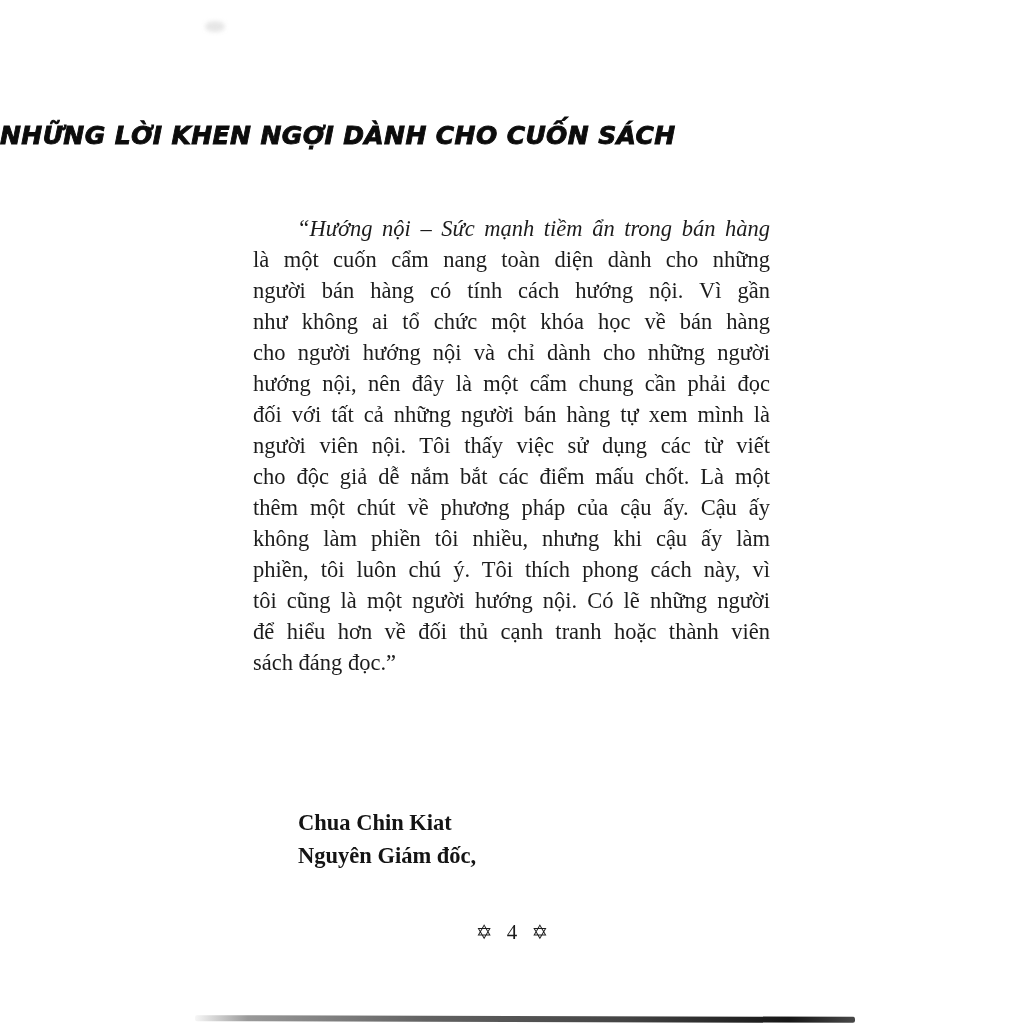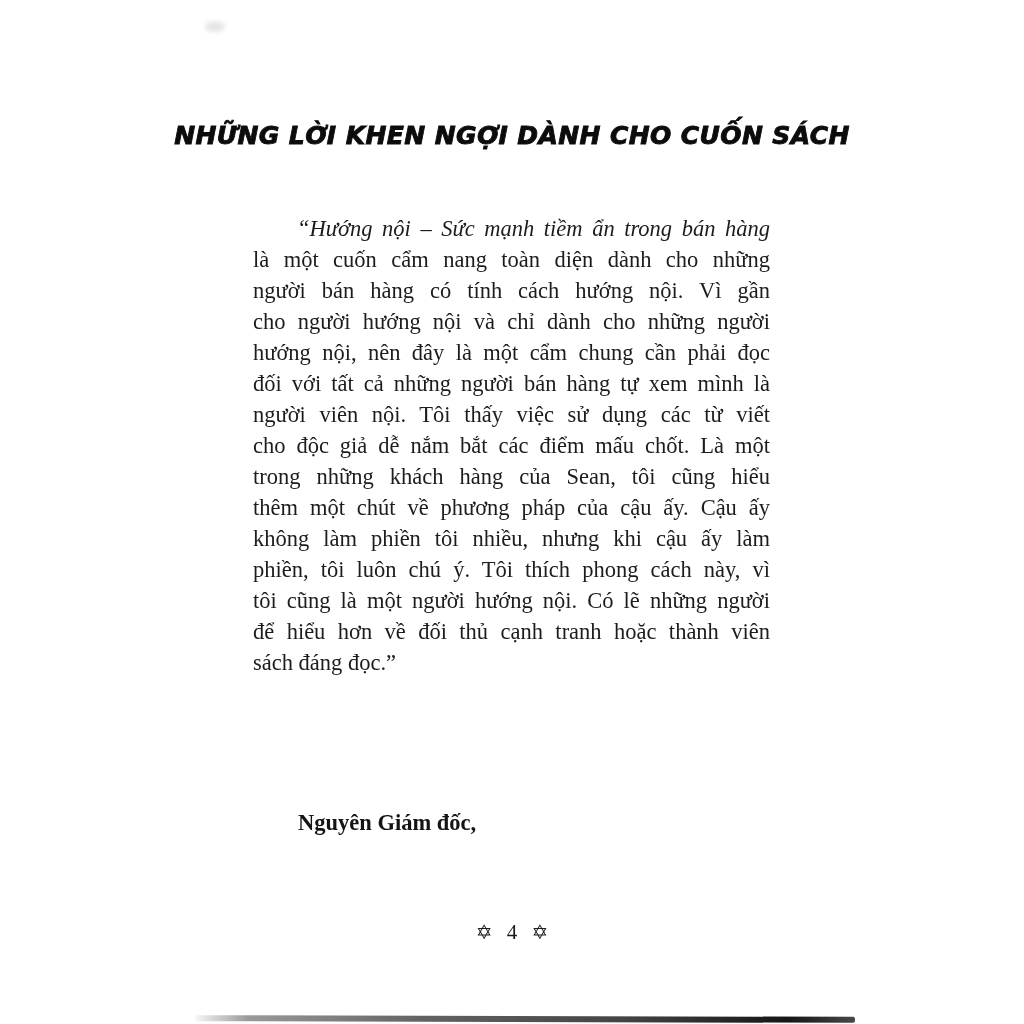--- a/index.html
+++ b/index.html
@@ -21,21 +21,21 @@
     background: #d9d9d9;
     border-radius: 50%;
     filter: blur(2px);
     opacity: 0.65;
   }
   .title {
     position: absolute;
     top: 121px; left: 0;
     width: 1024px;
     margin: 0;
-    text-align: center;
+    text-align: left;
     font-family: "DejaVu Sans", sans-serif;
     font-style: italic;
     font-weight: bold;
     font-size: 25px;
     letter-spacing: 0.4px;
     color: #0c0c0c;
     -webkit-text-stroke: 0.9px #0c0c0c;
   }
   .quote {
     position: absolute;
@@ -97,35 +97,36 @@
 <div class="page">
 
   <div class="scan-smudge"></div>
 
   <h1 class="title">NHỮNG LỜI KHEN NGỢI DÀNH CHO CUỐN SÁCH</h1>
 
   <div class="quote">
     <div class="line first">“Hướng nội – Sức mạnh tiềm ẩn trong bán hàng</div>
     <div class="line">là một cuốn cẩm nang toàn diện dành cho những</div>
     <div class="line">người bán hàng có tính cách hướng nội. Vì gần</div>
+    <div class="line">như không ai tổ chức một khóa học về bán hàng</div>
     <div class="line">cho người hướng nội và chỉ dành cho những người</div>
     <div class="line">hướng nội, nên đây là một cẩm chung cần phải đọc</div>
     <div class="line">đối với tất cả những người bán hàng tự xem mình là</div>
     <div class="line">người viên nội. Tôi thấy việc sử dụng các từ viết</div>
     <div class="line">cho độc giả dễ nắm bắt các điểm mấu chốt. Là một</div>
-    <div class="line">trong những khách hàng của Sean, tôi cũng hiểu</div>
     <div class="line">thêm một chút về phương pháp của cậu ấy. Cậu ấy</div>
     <div class="line">không làm phiền tôi nhiều, nhưng khi cậu ấy làm</div>
     <div class="line">phiền, tôi luôn chú ý. Tôi thích phong cách này, vì</div>
     <div class="line">tôi cũng là một người hướng nội. Có lẽ những người</div>
     <div class="line">để hiểu hơn về đối thủ cạnh tranh hoặc thành viên</div>
     <div class="line last">sách đáng đọc.”</div>
   </div>
 
   <div class="signature">
+    <div>Chua Chin Kiat</div>
     <div>Nguyên Giám đốc,</div>
   </div>
 
   <div class="footer">
     <span class="star">✡</span>
     <span class="page-num">4</span>
     <span class="star">✡</span>
   </div>
 
   <div class="scan-bar"></div>

